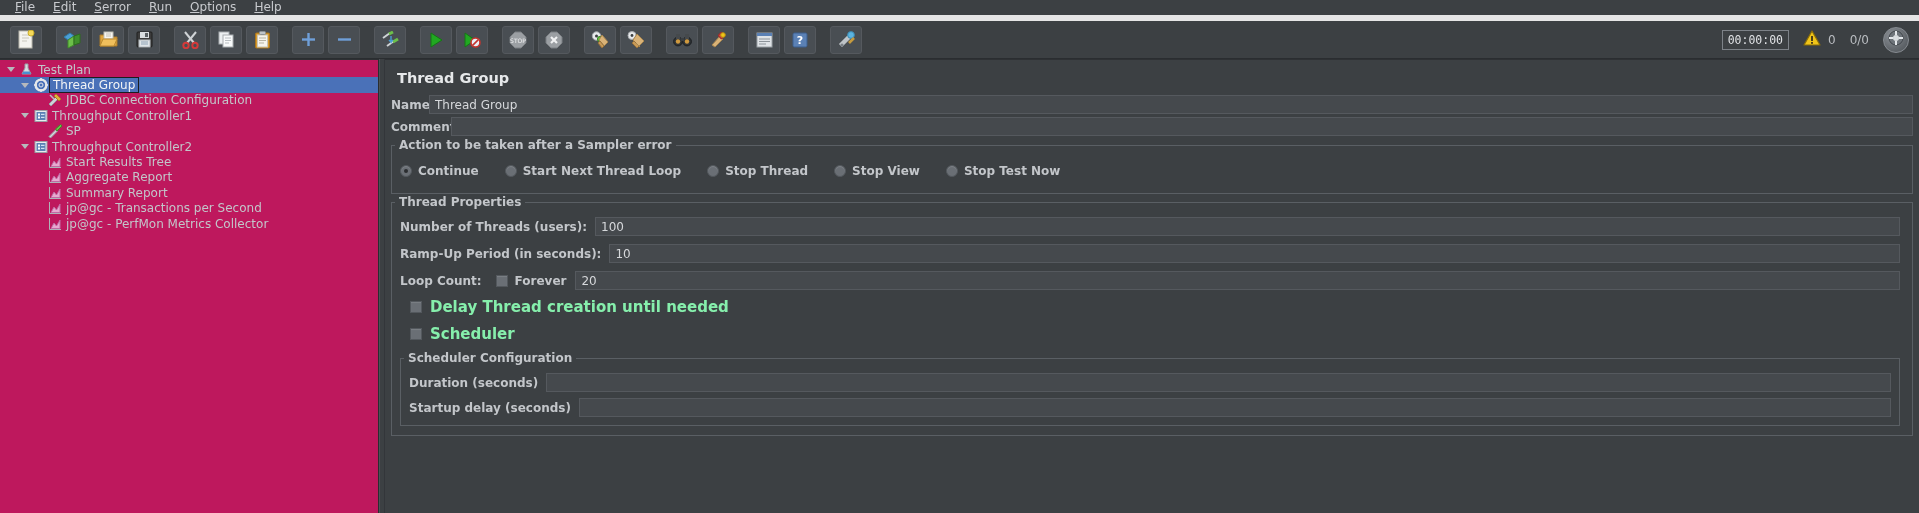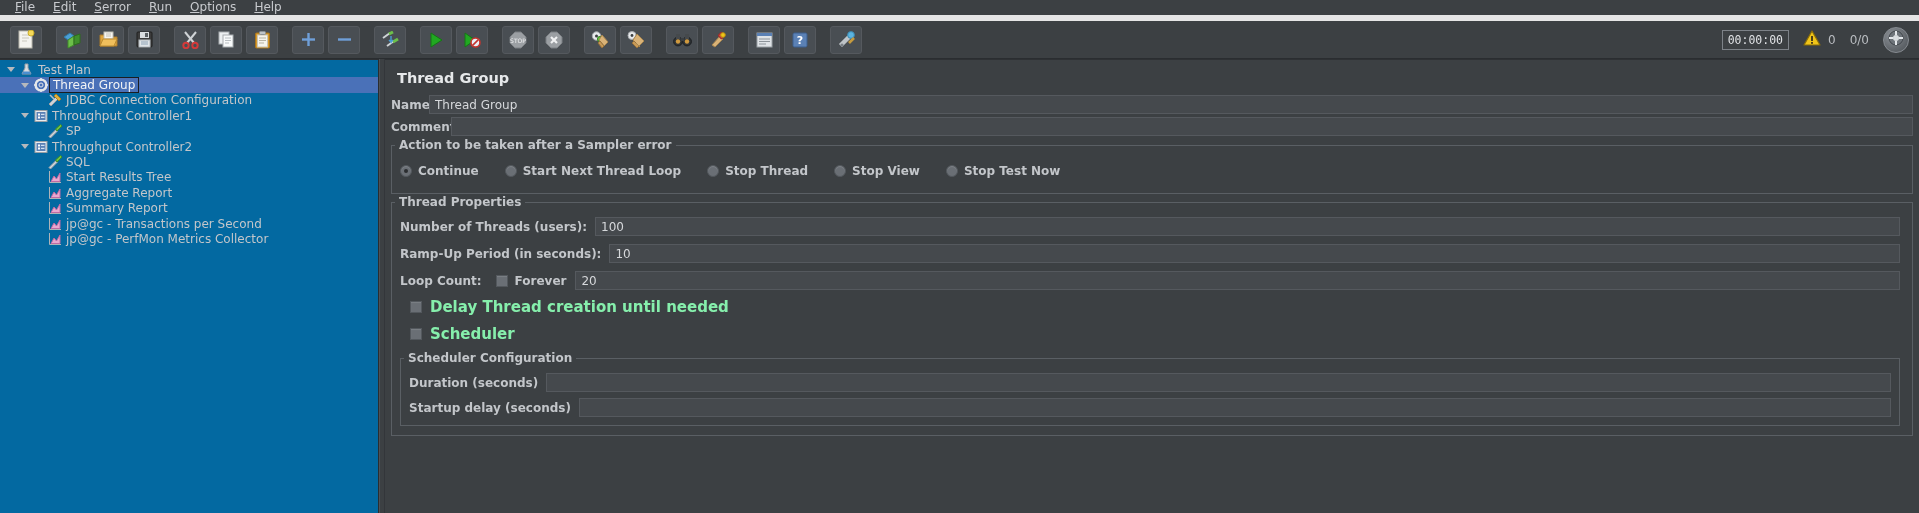--- a/index.html
+++ b/index.html
@@ -88,21 +88,21 @@
   
   .body {
     flex: 1 1 auto;
     display: flex;
     min-height: 0;
     background: #3c4043;
   }
   .treepanel {
     width: 379px;
     flex: 0 0 379px;
-    background: #0369a1;
+    background: #be185d;
     border-top: 1px solid #2e3134;
     border-right: 1px solid #2a2d30;
     overflow: hidden;
     padding-top: 2px;
   }
   .splitbar {
     width: 6px; flex: 0 0 6px;
     background: #3c4043;
     border-left: 1px solid #4d5257;
     border-right: 1px solid #33363a;
@@ -611,30 +611,20 @@
             <rect x="2.5" y="3" width="9" height="8" fill="#5b81b5"></rect>
             <rect x="4" y="4.5" width="2" height="2" fill="#ffffff"></rect>
             <rect x="4" y="7.5" width="2" height="2" fill="#ffffff"></rect>
             <rect x="7" y="4.8" width="3.5" height="1.2" fill="#cfe0f2"></rect>
             <rect x="7" y="7.8" width="3.5" height="1.2" fill="#cfe0f2"></rect>
           </svg>
         </span>
         <span class="tlabel">Throughput Controller2</span>
       </div>
 
-      <div class="tnode" style="padding-left:32px">
-        <span class="tw"></span>
-        <span class="ticon">
-          <svg width="14" height="14" viewBox="0 0 14 14">
-            <path d="M1 12.5 L8 5.5 L9.5 7 L2.5 14 Z" fill="#d4d8dc" stroke="#9ba0a5"></path>
-            <path d="M7.5 5 L12.5 0.5 L14 2 L9 7 Z" fill="#6cc04a" stroke="#3f8b27"></path>
-          </svg>
-        </span>
-        <span class="tlabel">SQL</span>
-      </div>
 
       <div class="tnode" style="padding-left:32px">
         <span class="tw"></span>
         <span class="ticon">
           <svg width="14" height="14" viewBox="0 0 14 14">
             <line x1="1.5" y1="1" x2="1.5" y2="12.5" stroke="#aeb3b8"></line>
             <line x1="1.5" y1="12.5" x2="13" y2="12.5" stroke="#aeb3b8"></line>
             <path d="M3 11.5 L6 6 L8.5 9 L12 3 L12 11.5 Z" fill="#e8a8cf" stroke="#c06aa3"></path>
           </svg>
         </span>

